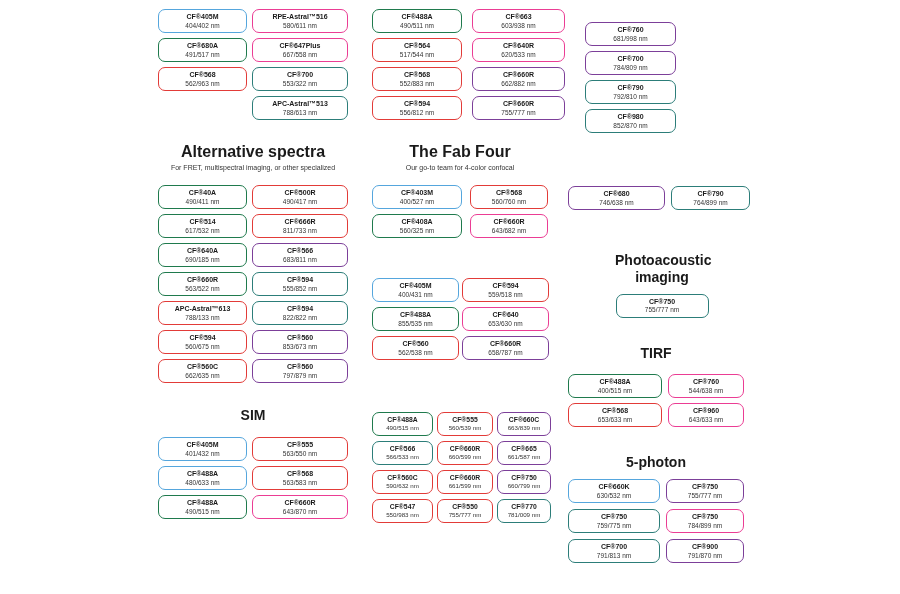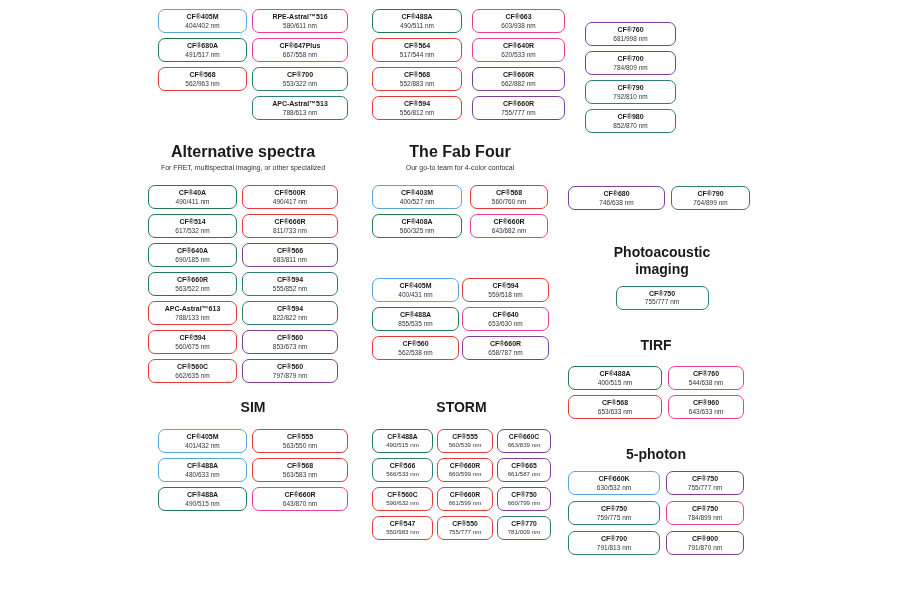--- a/index.html
+++ b/index.html
@@ -7,31 +7,31 @@
           font-family:"Liberation Sans",sans-serif;overflow:hidden;}
   .stack{position:absolute;display:grid;grid-auto-flow:row;row-gap:5px;}
   .grid{display:grid;row-gap:5px;}
   .chip{box-sizing:border-box;height:24px;background:#fff;border:1.5px solid #999;
         border-radius:7px;display:flex;flex-direction:column;align-items:center;
         justify-content:center;gap:1px;}
   .chip-name{font-size:7px;font-weight:bold;color:#1a1a1a;line-height:1.1;white-space:nowrap;}
   .chip-value{font-size:6.5px;color:#333;line-height:1.1;white-space:nowrap;}
   .section{position:absolute;}
   .title-lg{margin:0;font-size:16px;font-weight:bold;color:#1a1a1a;text-align:center;line-height:1.05;}
-  .title-sm{margin:0;font-size:14px;font-weight:bold;color:#1a1a1a;text-align:center;line-height:1.2;}
+  .title-sm{margin:8px;font-size:14px;font-weight:bold;color:#1a1a1a;text-align:center;line-height:1.2;}
   .subtitle{margin:3px 0 13px 0;font-size:7px;color:#333;text-align:center;line-height:1.2;}
   .mt{margin-top:12px;}
   
   #top-col-1{left:158px;top:9px;width:89px;}
   #top-col-2{left:252px;top:9px;width:96px;}
   #top-col-3{left:372px;top:9px;width:90px;}
   #top-col-4{left:472px;top:9px;width:93px;}
   #top-col-5{left:585px;top:22px;width:91px;}
   
-  #alt{left:148px;top:144px;width:190px;}
+  #alt{left:158px;top:144px;width:190px;}
   #alt .grid{grid-template-columns:89px 96px;column-gap:5px;}
   #fab{left:372px;top:144px;width:176px;}
   #fab .grid{grid-template-columns:90px 78px;column-gap:8px;}
   #sted{left:372px;top:267px;width:177px;}
   #sted .grid{grid-template-columns:87px 87px;column-gap:3px;margin-top:11px;}
   #right-pair{left:568px;top:186px;width:182px;}
   #right-pair .grid{grid-template-columns:97px 79px;column-gap:6px;}
   #photo{left:607px;top:244px;width:110px;}
   #photo .grid{grid-template-columns:93px;justify-content:center;margin-top:8px;}
   #tirf{left:568px;top:337px;width:176px;}
@@ -321,21 +321,20 @@
           <div class="chip-value">490/515 nm</div>
         </div>
         <div class="chip" style="border-color: rgb(235, 61, 148);">
           <div class="chip-name">CF®660R</div>
           <div class="chip-value">643/870 nm</div>
         </div>
       </div>
   </section>
 
   <section id="storm" class="section">
-    <h2 class="title-sm">STORM</h2>
     <div class="grid">
         <div class="chip" style="border-color: rgb(31, 122, 77);">
           <div class="chip-name">CF®488A</div>
           <div class="chip-value">490/515 nm</div>
         </div>
         <div class="chip" style="border-color: rgb(226, 59, 56);">
           <div class="chip-name">CF®555</div>
           <div class="chip-value">560/539 nm</div>
         </div>
         <div class="chip" style="border-color: rgb(124, 63, 153);">

